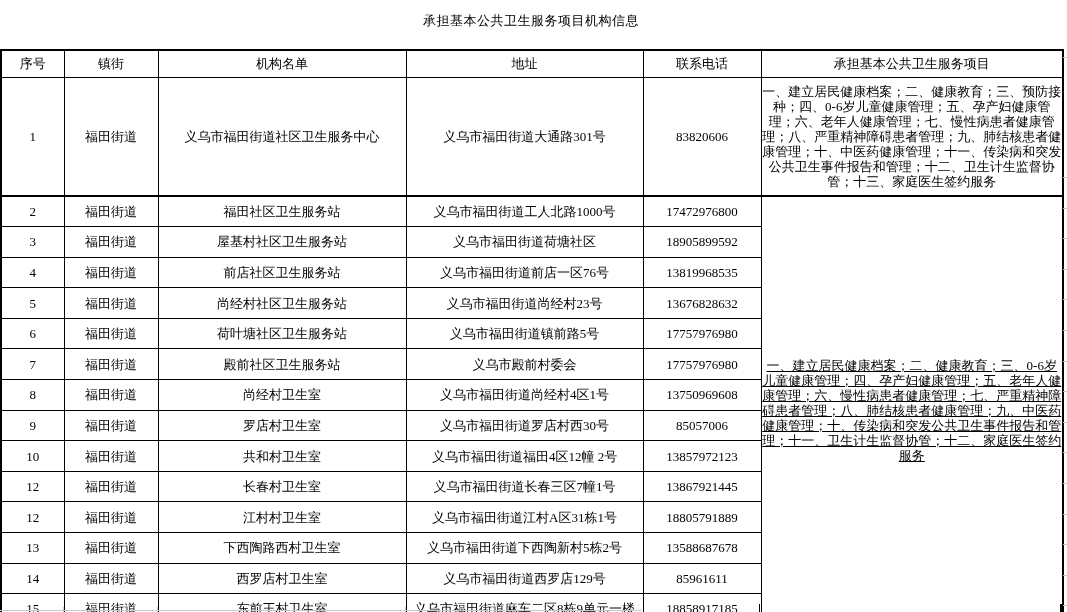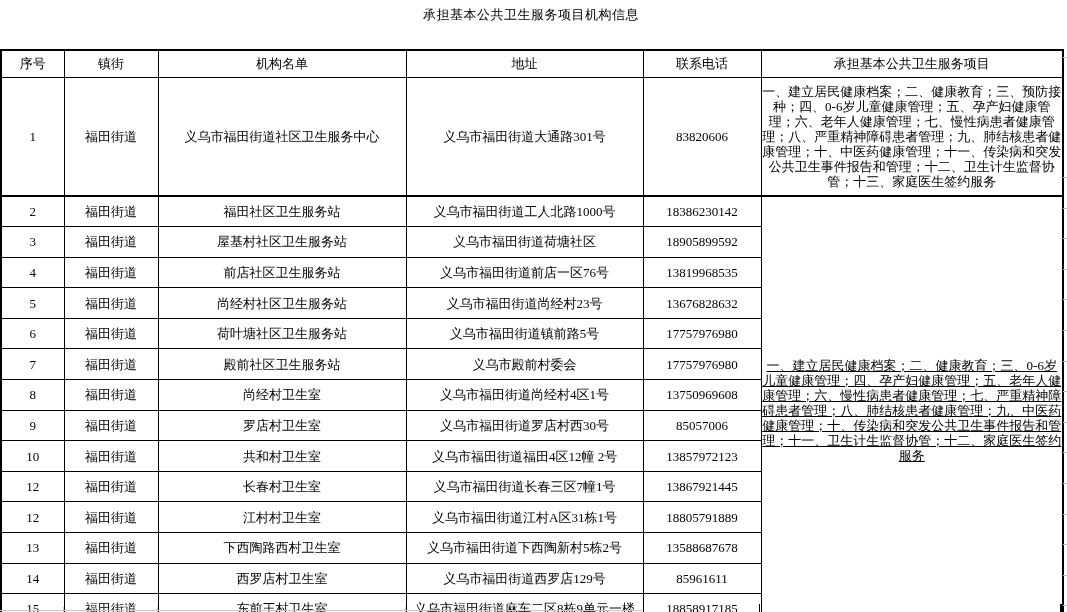--- a/index.html
+++ b/index.html
@@ -2,21 +2,21 @@
 <html><head>
 <meta charset="utf-8">
 <style>
   html,body { margin:0; padding:0; background:#fff; }
   .page {
     position:relative; width:1067px; height:612px; background:#ffffff;
     overflow:hidden; color:#000;
     font-family:"Liberation Serif","DejaVu Serif",serif;
   }
   .title {
-    position:absolute; top:6px; left:0; width:1062px;
+    position:absolute; top:12px; left:0; width:1062px;
     text-align:center; font-size:13px; letter-spacing:0.5px;
   }
   table.grid {
     position:absolute; top:49px; left:0;
     border-collapse:collapse; table-layout:fixed; width:1062px;
     border:2px solid #000;
   }
   table.grid th, table.grid td {
     border:1px solid #000; padding:0; overflow:hidden;
     font-size:13px; font-weight:normal; text-align:center; vertical-align:middle;
@@ -69,21 +69,21 @@
       <td>义乌市福田街道社区卫生服务中心</td>
       <td>义乌市福田街道大通路301号</td>
       <td>83820606</td>
       <td class="svc">一、建立居民健康档案；二、健康教育；三、预防接种；四、0-6岁儿童健康管理；五、孕产妇健康管理；六、老年人健康管理；七、慢性病患者健康管理；八、严重精神障碍患者管理；九、肺结核患者健康管理；十、中医药健康管理；十一、传染病和突发公共卫生事件报告和管理；十二、卫生计生监督协管；十三、家庭医生签约服务</td>
     </tr>
     <tr class="row">
       <td>2</td>
       <td>福田街道</td>
       <td>福田社区卫生服务站</td>
       <td>义乌市福田街道工人北路1000号</td>
-      <td>18386230142</td>
+      <td>17472976800</td>
       <td class="svc svcB" rowspan="14">一、建立居民健康档案；二、健康教育；三、0-6岁儿童健康管理；四、孕产妇健康管理；五、老年人健康管理；六、慢性病患者健康管理；七、严重精神障碍患者管理；八、肺结核患者健康管理；九、中医药健康管理；十、传染病和突发公共卫生事件报告和管理；十一、卫生计生监督协管；十二、家庭医生签约服务</td>
     </tr>
     <tr class="row">
       <td>3</td>
       <td>福田街道</td>
       <td>屋基村社区卫生服务站</td>
       <td>义乌市福田街道荷塘社区</td>
       <td>18905899592</td>
     </tr>
     <tr class="row">

